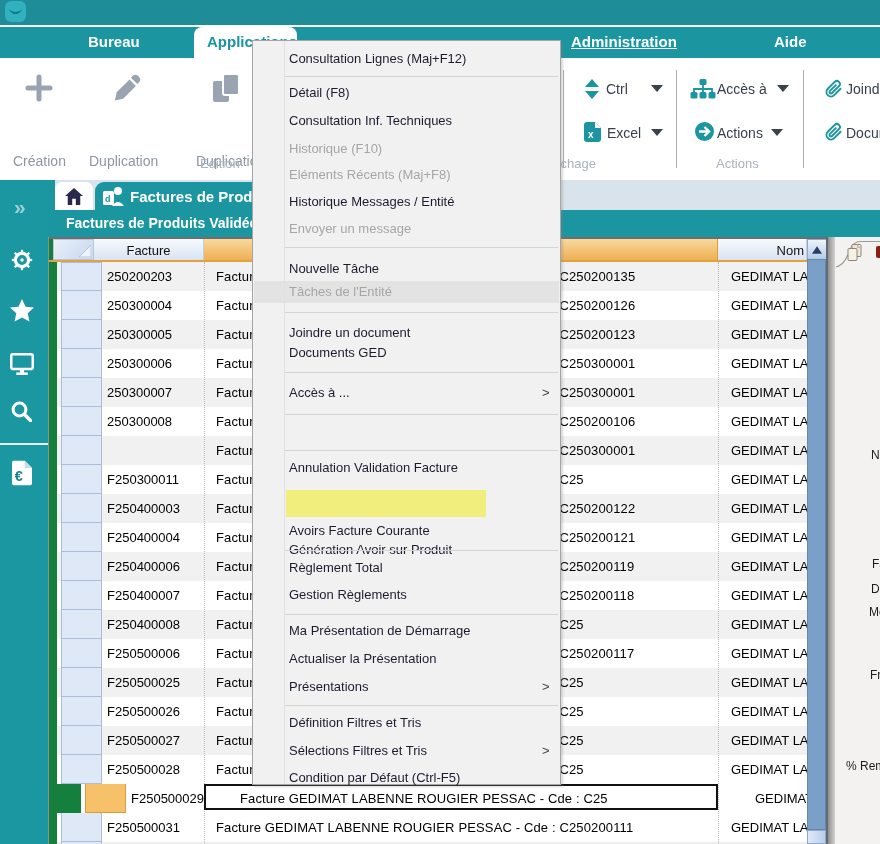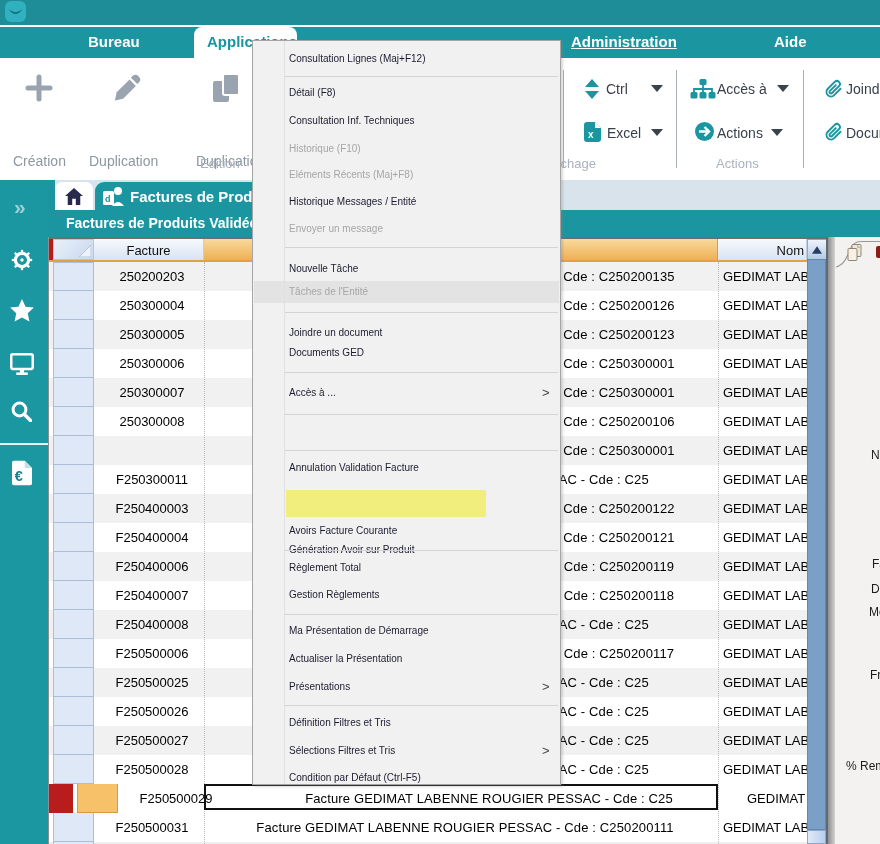--- a/index.html
+++ b/index.html
@@ -30,32 +30,32 @@
 
 #tabrow { left:48px; top:180px; width:832px; height:30px; background:#d9e3eb; }
 #hometab { position:absolute; left:7px; top:2px; width:38px; height:28px; background:#fff; border-radius:7px 7px 0 0; }
 #doctab { position:absolute; left:47px; top:2px; width:273px; height:28px; background:#1b96a1; border-radius:9px 9px 0 0; color:#fff; font-weight:bold; font-size:15px; }
 #doctab .txt { position:absolute; left:35px; top:6px; white-space:nowrap; }
 #titleband { left:48px; top:210px; width:832px; height:27px; background:#1b96a1; }
 #titleband .txt { position:absolute; left:18px; top:5px; color:#fff; font-weight:bold; font-size:14px; white-space:nowrap; }
 #sidebar { left:0; top:180px; width:48px; height:664px; background:#1b97a1; }
 
 
-#tablewrap { left:48px; top:237px; width:712px; height:607px; background:#b91c1c; border-left:1px solid #8f8f8f; }
+#tablewrap { left:48px; top:237px; width:712px; height:607px; background:#15803d; border-left:1px solid #8f8f8f; }
 #thead { position:absolute; left:0; top:0; width:779px; height:25px; }
 #theadtop { position:absolute; left:0; top:0; width:779px; height:2px; background:#6e6e6e; }
 #theadorange { position:absolute; left:0; top:23px; width:760px; height:2px; background:#e2a23e; }
 .hcell { position:absolute; top:2px; height:21px; background:linear-gradient(#f7fafd,#d8e3f2); border-right:1px solid #c2cfe0; }
 #hsel  { left:4px; width:41px; border:1px solid #b9c6da; background:linear-gradient(135deg,#e9f0fa,#c8d8ee); }
 #hfact { left:45px; width:110px; text-align:center; font-size:13px; color:#111; line-height:23px; }
 #hlib  { left:155px; width:514px; background:linear-gradient(#f8d99c,#eeb054); border-right:1px solid #dd9c35; }
 #hnom  { left:669px; width:89px; font-size:13px; color:#111; line-height:23px; text-align:right; padding-right:2px; }
 #hbtn  { left:758px; width:20px; height:21px; background:linear-gradient(#eef3fb,#b4cbe7); border:1px solid #8fa8c8; }
 #rows { position:absolute; left:0; top:25px; width:779px; height:582px; overflow:hidden; }
-.row { position:absolute; left:0; width:779px; height:29px;text-align:center; }
+.row { position:absolute; left:8px; width:779px; height:29px; }
 .row.g { background:#f1f1f1; }
 .row.w { background:#ffffff; }
 .sel { position:absolute; left:4px; top:0; width:41px; height:29px; background:#dfe8f7; border:1px solid #aabdd9; border-top:none; }
 .sel.first { border-top:1px solid #aabdd9; }
 .sel.orange { background:#f6c168; border-color:#d99c3f; }
 .fact { position:absolute; left:50px; top:0; width:106px; height:29px; line-height:29px; font-size:13px; color:#000; background:inherit; }
 .lib { position:absolute; left:156px; padding-left:3px; top:0; width:517px; height:29px; line-height:29px; font-size:13px; letter-spacing:0.14px; color:#000; white-space:nowrap; overflow:hidden; }
 .nom { position:absolute; left:670px; padding-left:4px; top:0; width:92px; height:29px; line-height:29px; font-size:13px; color:#000; white-space:nowrap; overflow:hidden; }
 .dot1 { position:absolute; left:155px; top:0; width:1px; height:100%; border-left:1px dotted #b9b9b9; }
 .dot2 { position:absolute; left:669px; top:0; width:1px; height:100%; border-left:1px dotted #b9b9b9; }
@@ -66,21 +66,21 @@
 #tbedge { position:absolute; left:777px; top:0; width:2px; height:607px; background:#5f6a74; }
 
 
 #splitter { left:828px; top:237px; width:7px; height:607px; background:linear-gradient(90deg,#8f8f8f,#d2d2d2); }
 #panel { left:835px; top:237px; width:45px; height:607px; background:#f3f2f0; }
 .plabel { position:absolute; font-size:12px; color:#1c1c1c; white-space:nowrap; }
 
 
 #popup { left:252px; top:40px; width:309px; height:745px; background:#f1f1f1; border:1px solid #a5a5a5; box-shadow:2px 2px 2px rgba(130,130,130,.3); }
 #gutter { position:absolute; left:31px; top:0; width:1px; height:743px; background:#e0e0e0; }
-.mi { position:absolute; left:36px; width:280px; height:20px; font-size:10px; color:#1c1c30; white-space:nowrap; }
+.mi { position:absolute; left:36px; width:280px; height:20px; font-size:13px; color:#1c1c30; white-space:nowrap; }
 .mi.dis { color:#a6a6a6; }
 .msep { position:absolute; left:31px; width:274px; height:1px; background:#d4d4d4; }
 .arrow { position:absolute; left:289px; font-size:13px; color:#444; }
 #hlgray { position:absolute; left:1px; top:240px; width:305px; height:22px; background:#e3e3e3; }
 #hlyellow { position:absolute; left:33px; top:449px; width:200px; height:27px; background:#f1ee7d; }
 </style>
 </head>
 <body>
 <div id="wrap">
   <div class="abs" id="topstrip"></div>

